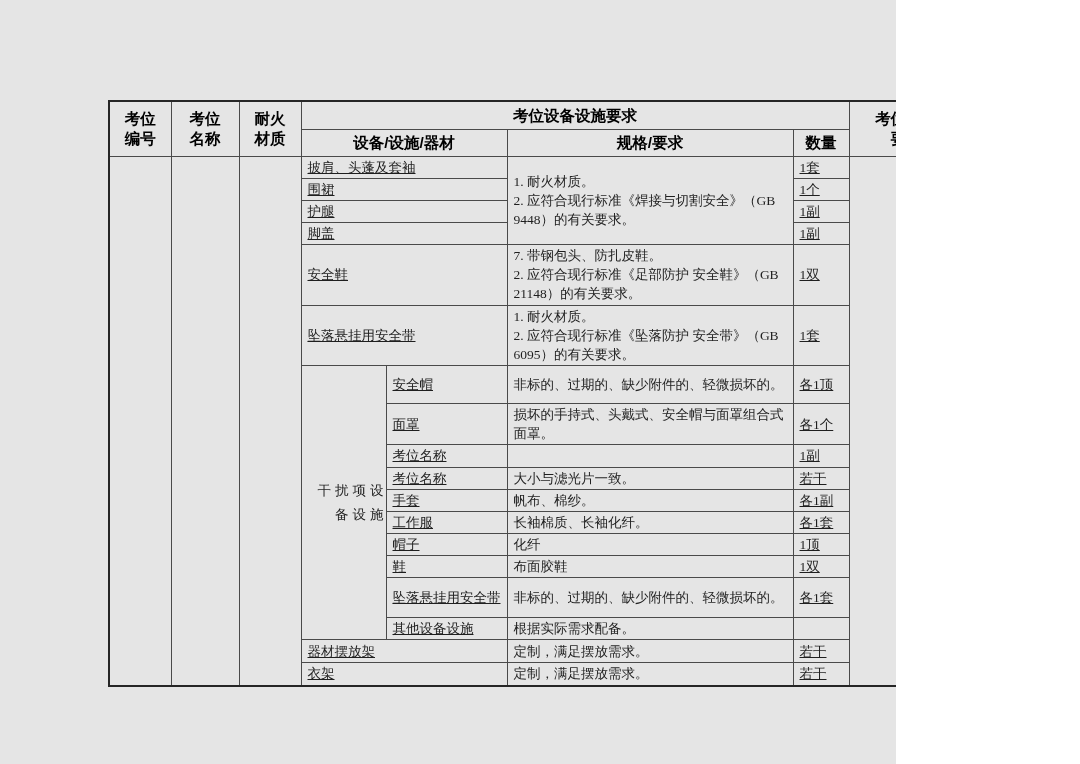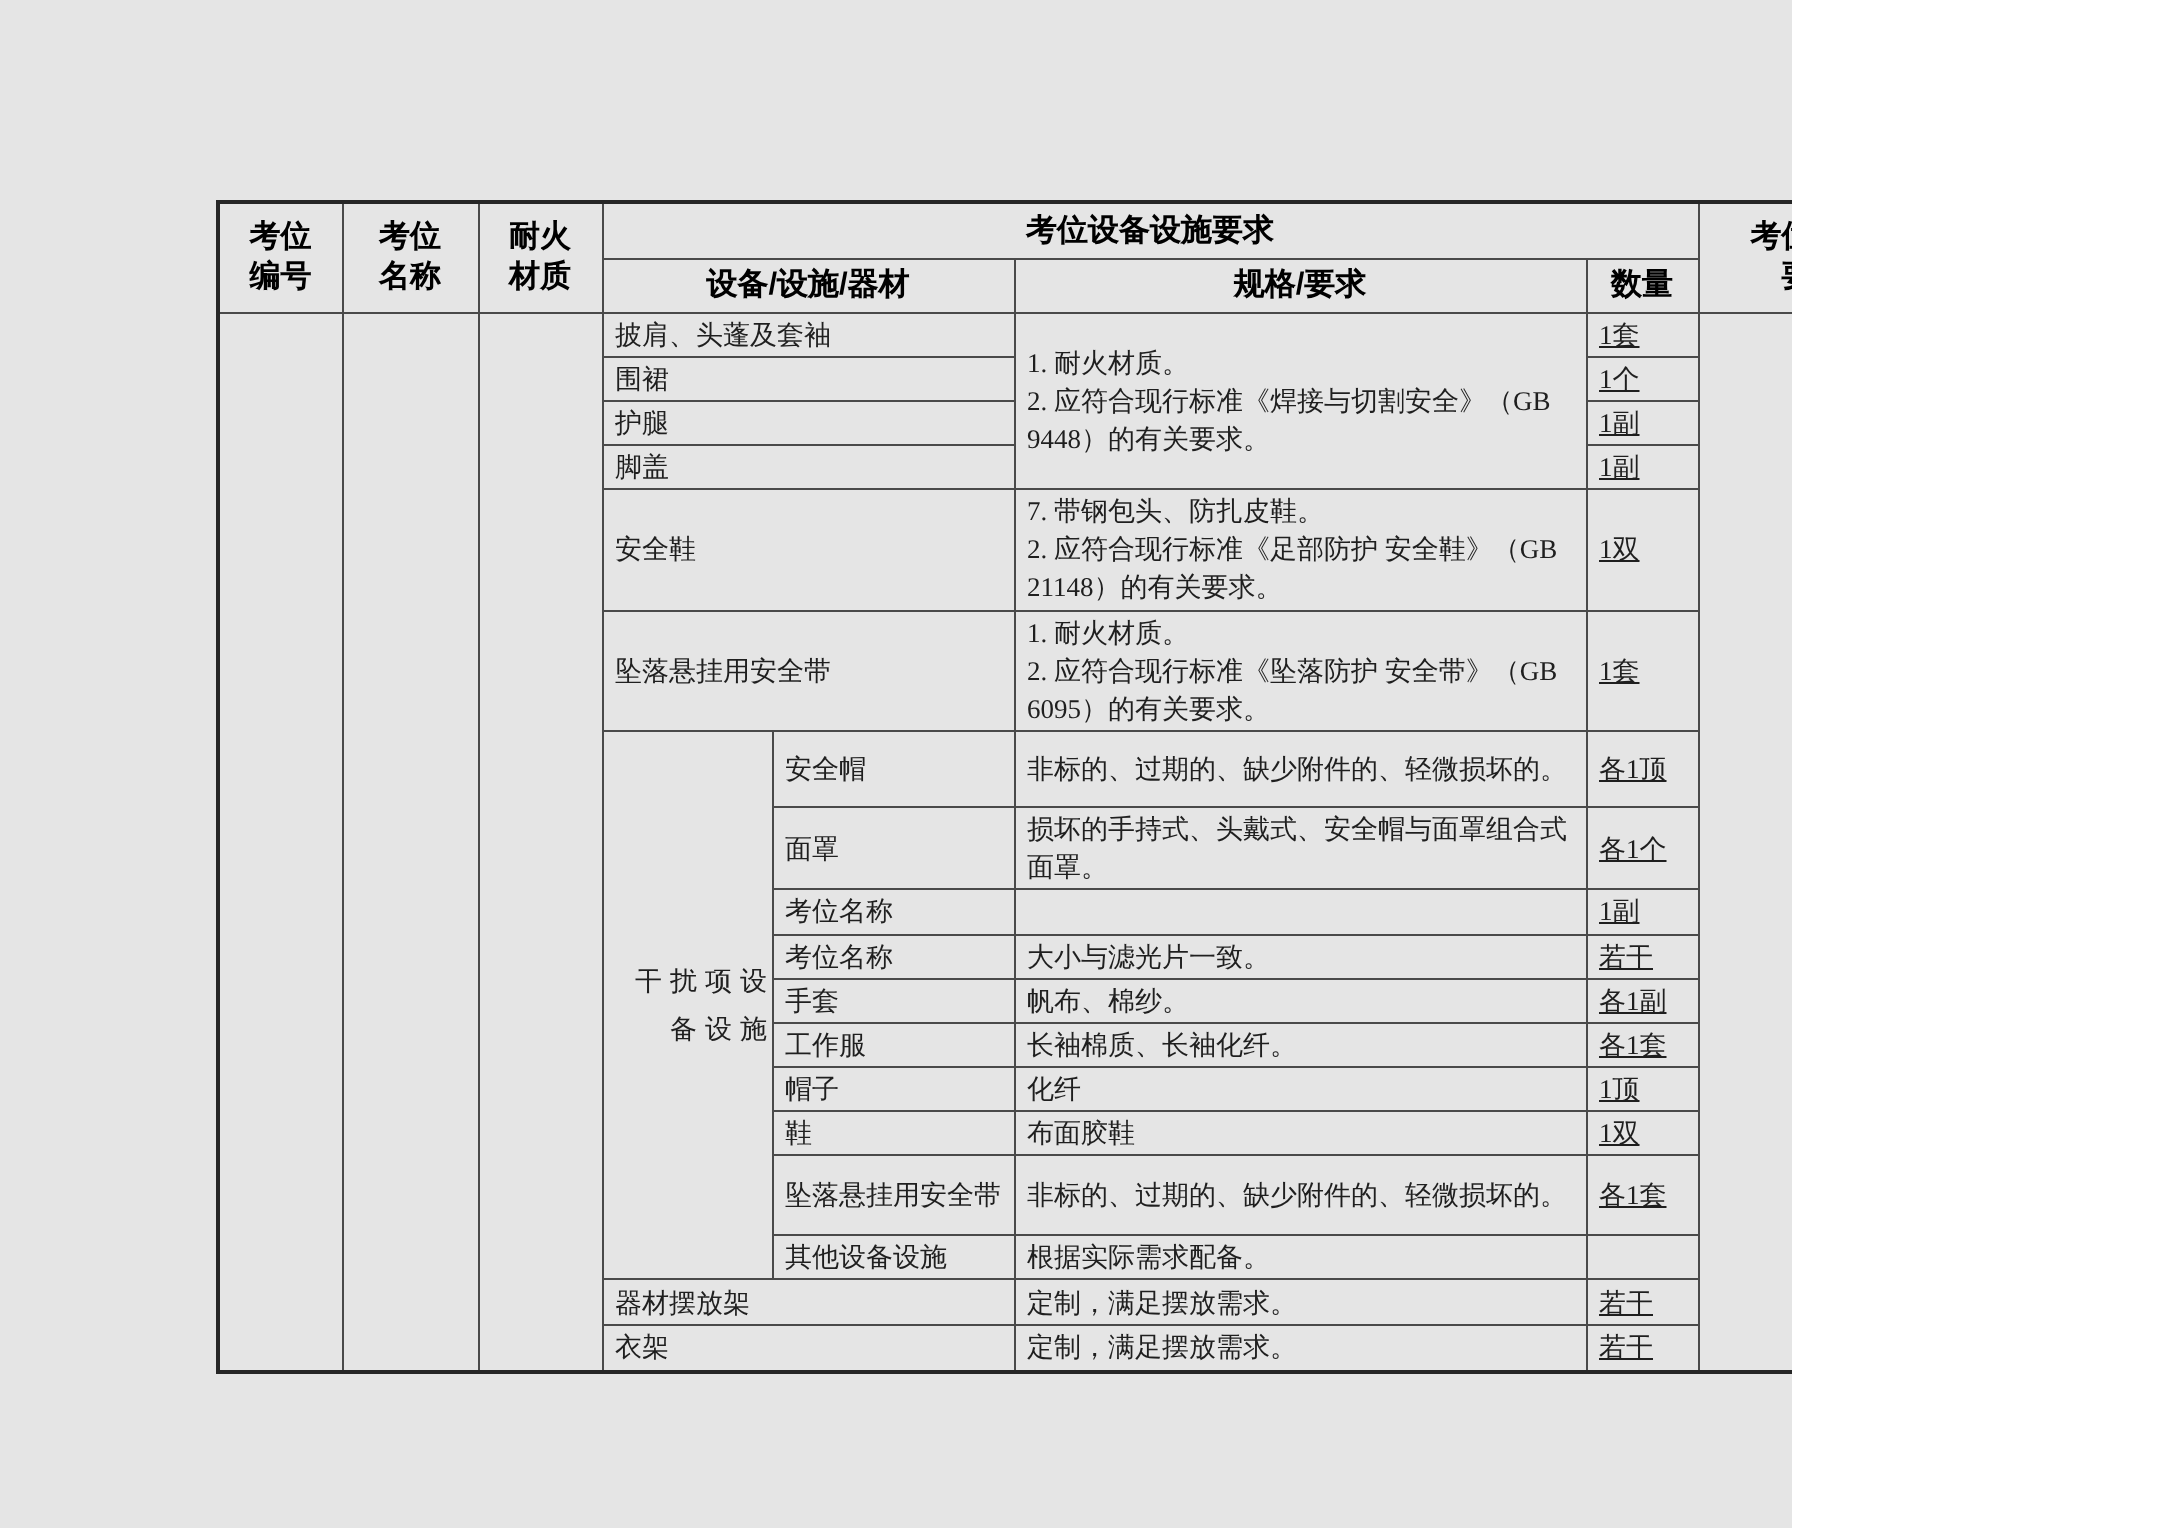--- a/index.html
+++ b/index.html
@@ -24,21 +24,21 @@
     text-align:left;
   }
   table.doc th {
     font-family:"Liberation Sans","DejaVu Sans",sans-serif;
     font-weight:bold; font-size:15.5px; color:#000000;
     text-align:center; padding:2px; line-height:1.25;
   }
   th .wrap2 { max-width:34px; margin:0 auto; }   
   th .wrap4 { max-width:66px; margin:0 auto; }   
 
-  .name-cell { padding-right:8px; }
+  .name-cell { padding-right:8px;text-decoration:underline; }
   .qty-cell  { padding-left:5px;text-decoration:underline; }
   .spec-cell { padding-right:4px; }
   .interf-label { text-align:center; }
   .interf-label .spread {
     width:80px; margin:0 auto; letter-spacing:4px;
     text-align:right; line-height:1.75;
   }
 
   .rh28{height:28px}.rh27{height:27px}.rh21{height:21px}.rh58{height:58px}
   .rh60{height:60px}.rh38{height:38px}.rh20{height:20px}.rh19{height:19px}

